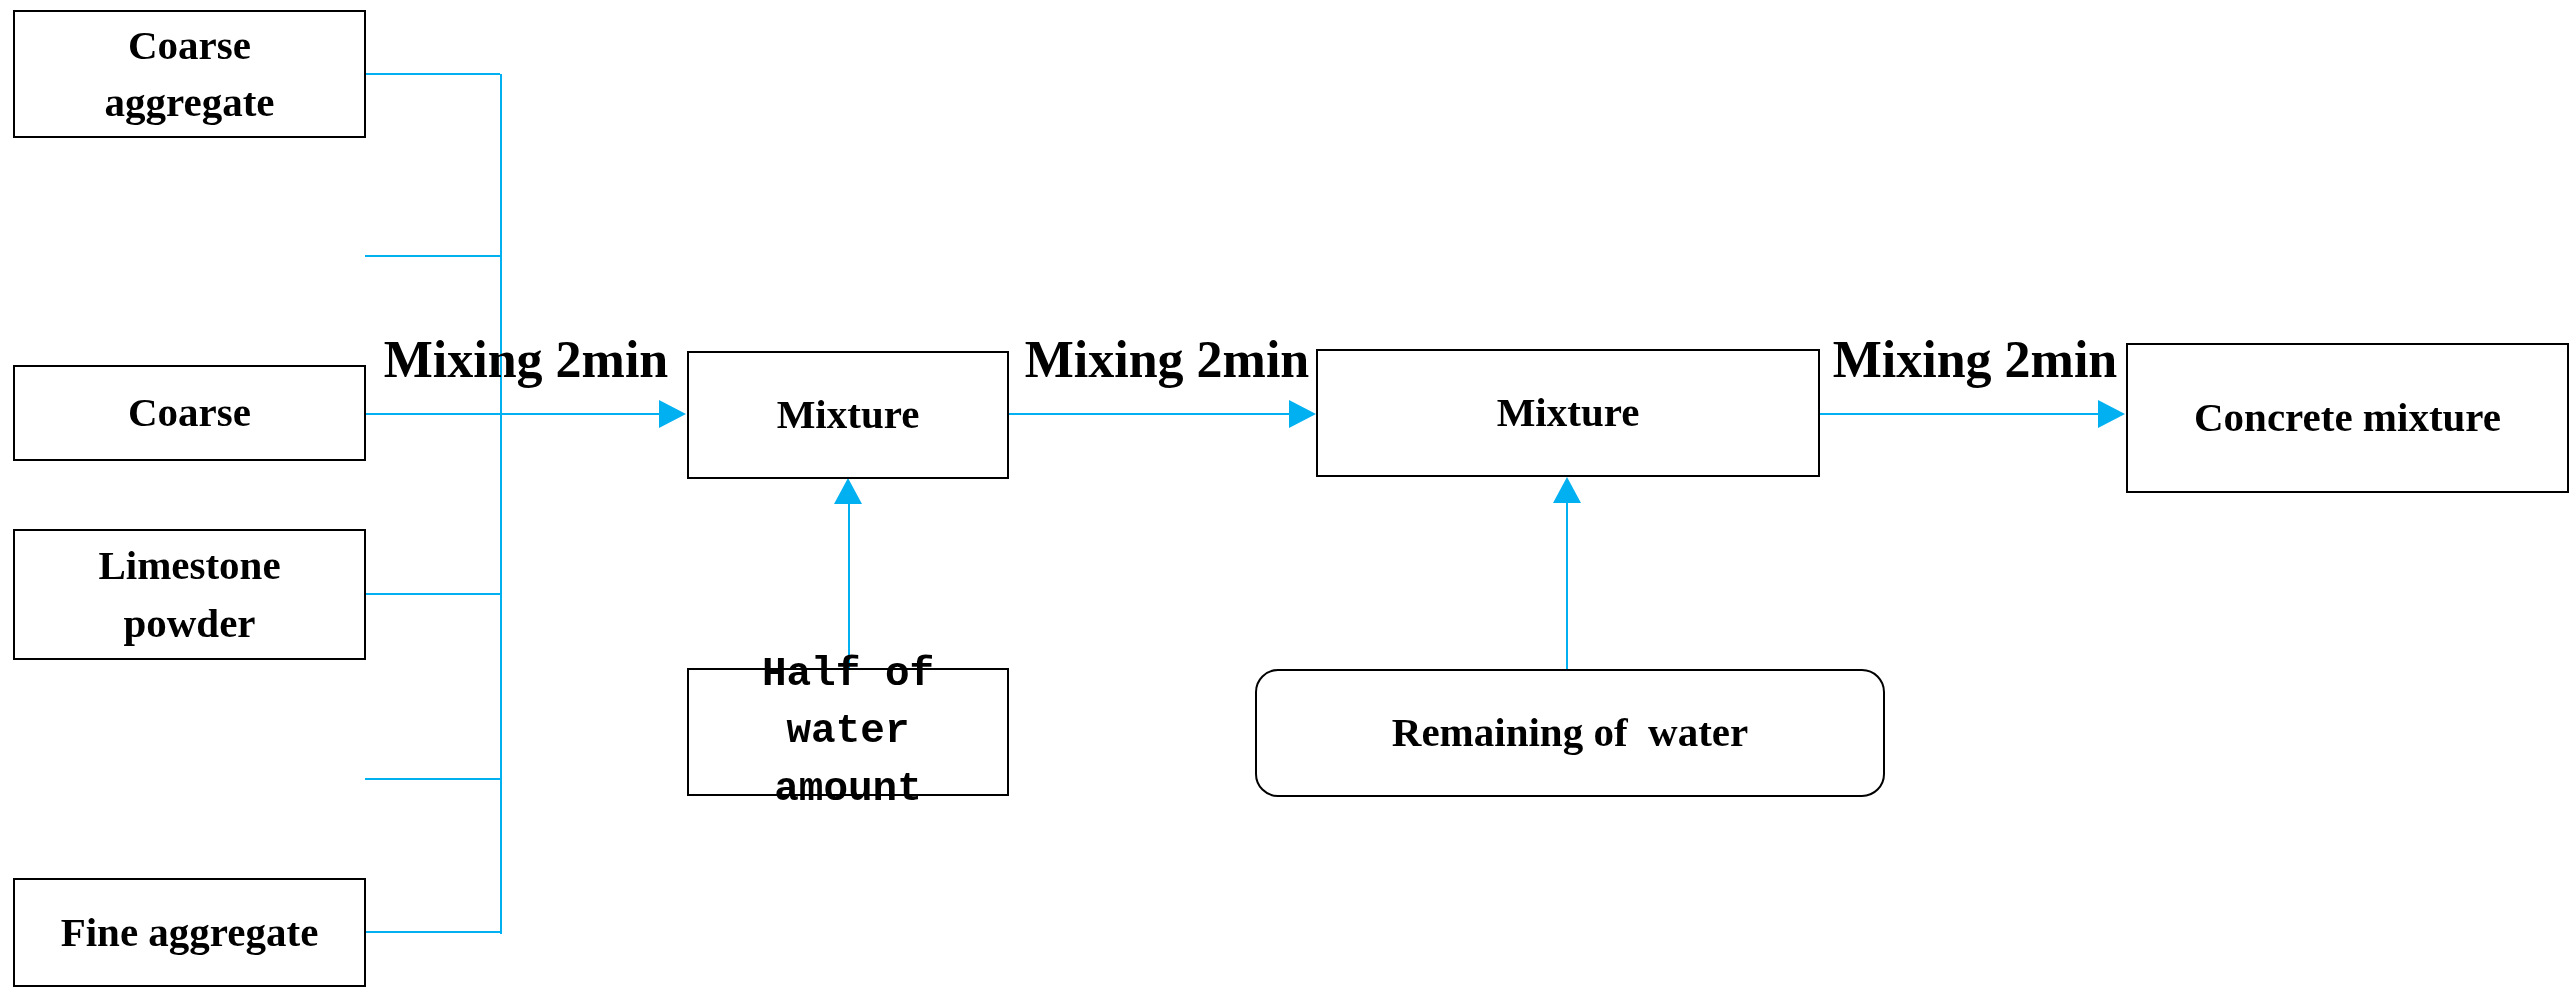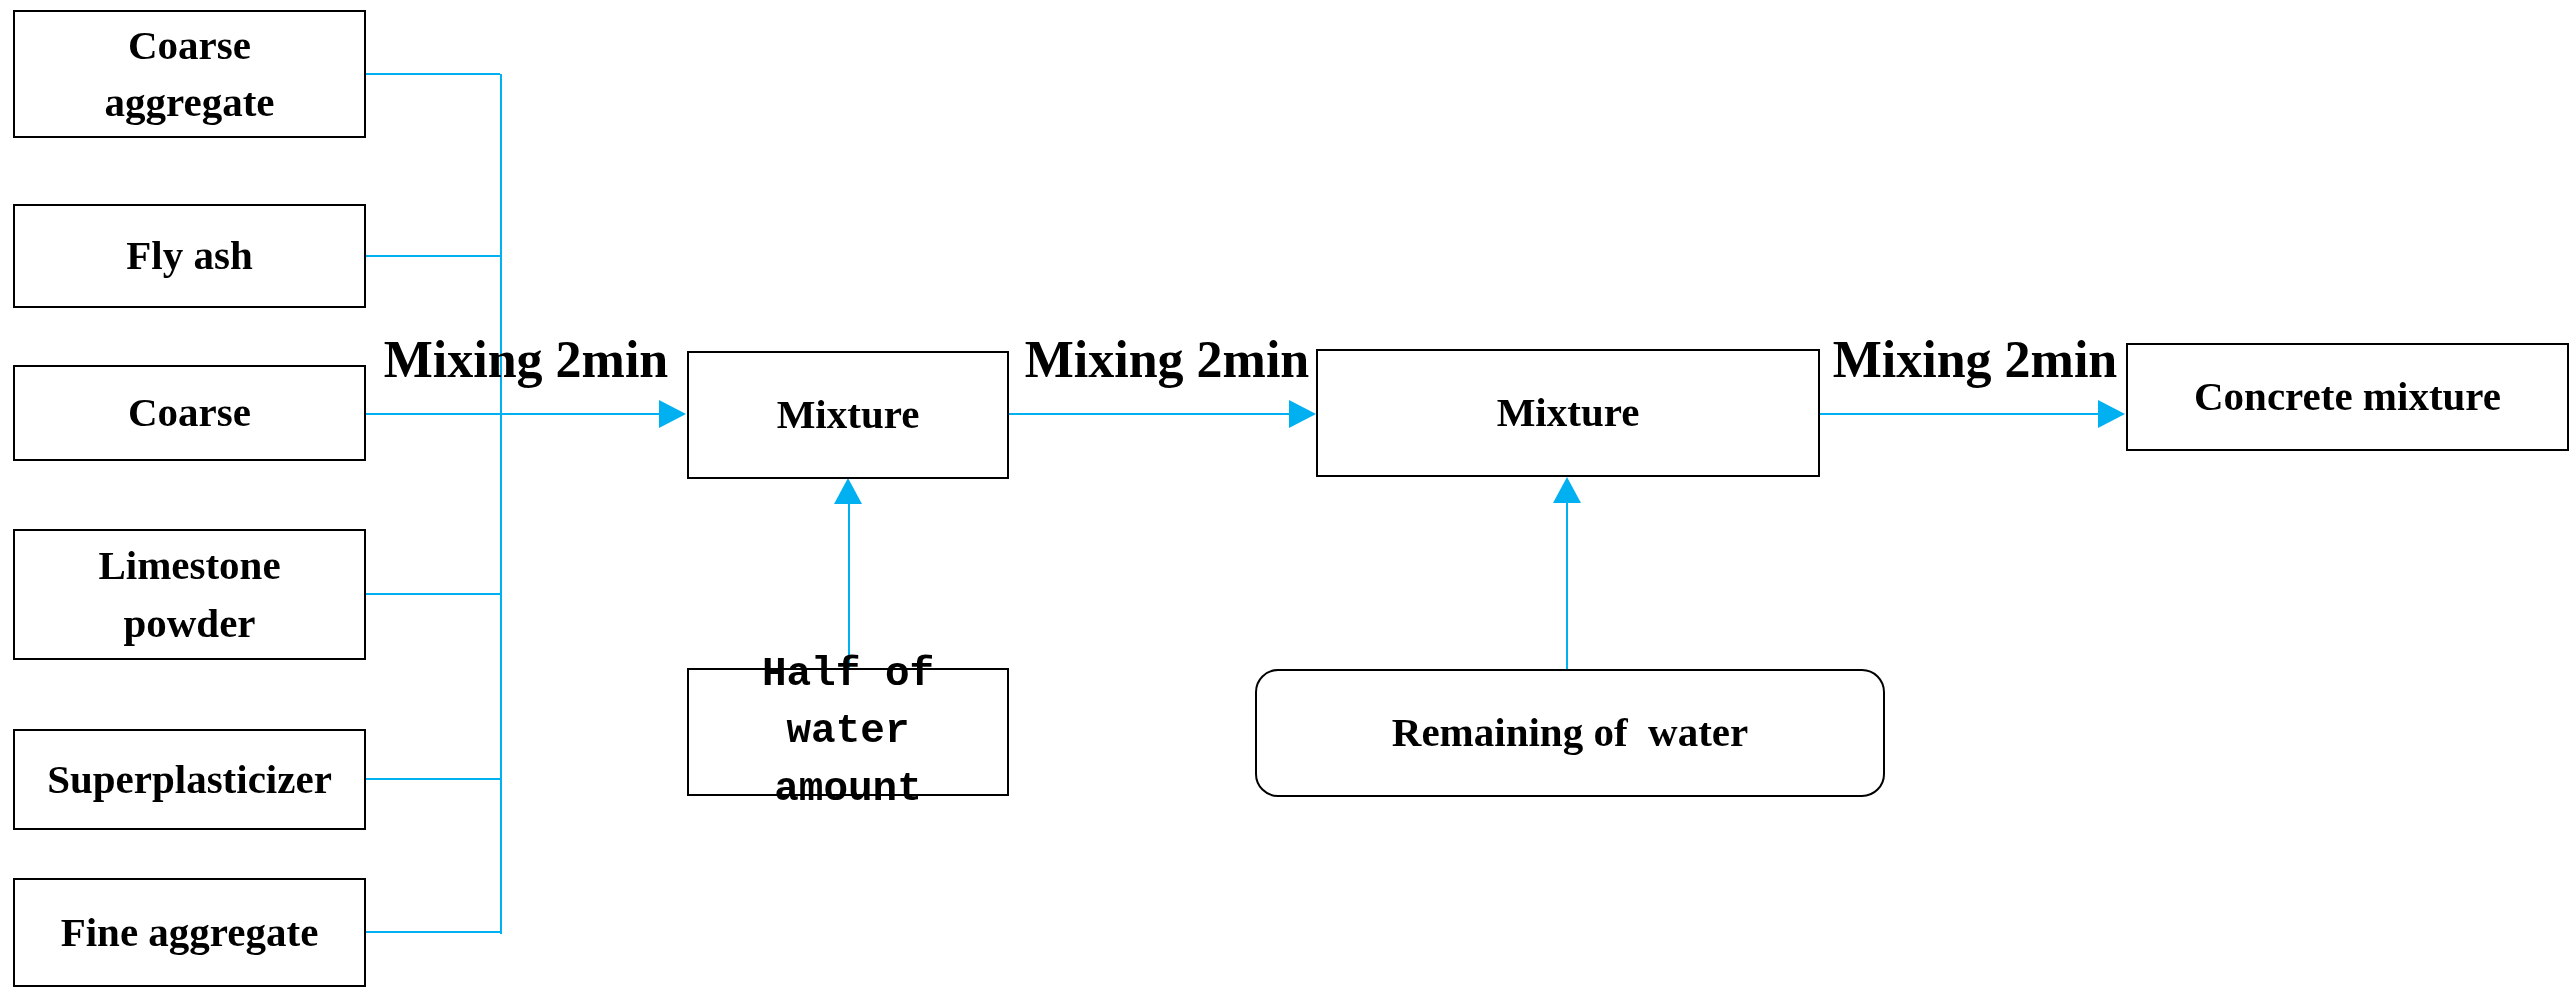--- a/index.html
+++ b/index.html
@@ -91,29 +91,27 @@
 
   <div class="cline w3" style="left:1566px; top:502px; height:167px;"></div>
   <div class="ahead-up" style="left:1553px; top:477px;"></div>
 
   <div class="mix-label" style="left:526px;  top:330px;">Mixing 2min</div>
   <div class="mix-label" style="left:1167px; top:330px;">Mixing 2min</div>
   <div class="mix-label" style="left:1975px; top:330px;">Mixing 2min</div>
 
   <div class="box ingredient" style="top:10px;   height:128px;">Coarse
 aggregate</div>
-  <div class="box ingredient" style="top:204px;  height:104px;">Fly ash</div>
   <div class="box ingredient" style="top:365px;  height:96px;">Coarse</div>
   <div class="box ingredient" style="top:529px;  height:131px;">Limestone
 powder</div>
-  <div class="box ingredient" style="top:729px;  height:101px;">Superplasticizer</div>
   <div class="box ingredient" style="top:878px; height:109px;">Fine aggregate</div>
 
   <div class="box" style="left:687px;  top:351px; width:322px; height:128px;">Mixture</div>
   <div class="box" style="left:1316px; top:349px; width:504px; height:128px;">Mixture</div>
-  <div class="box" style="left:2126px; top:343px; width:443px; height:108px;">Concrete mixture</div>
+  <div class="box" style="left:2126px; top:343px; width:443px; height:150px;">Concrete mixture</div>
 
   <div class="box" style="left:687px;  top:668px; width:322px; height:128px;font-family:Liberation Mono, monospace;">Half of  water
 amount</div>
   <div class="box" style="left:1255px; top:669px; width:630px; height:128px;border-radius:23px;">Remaining of  water</div>
 
 </div>
 
 
 </body></html>

